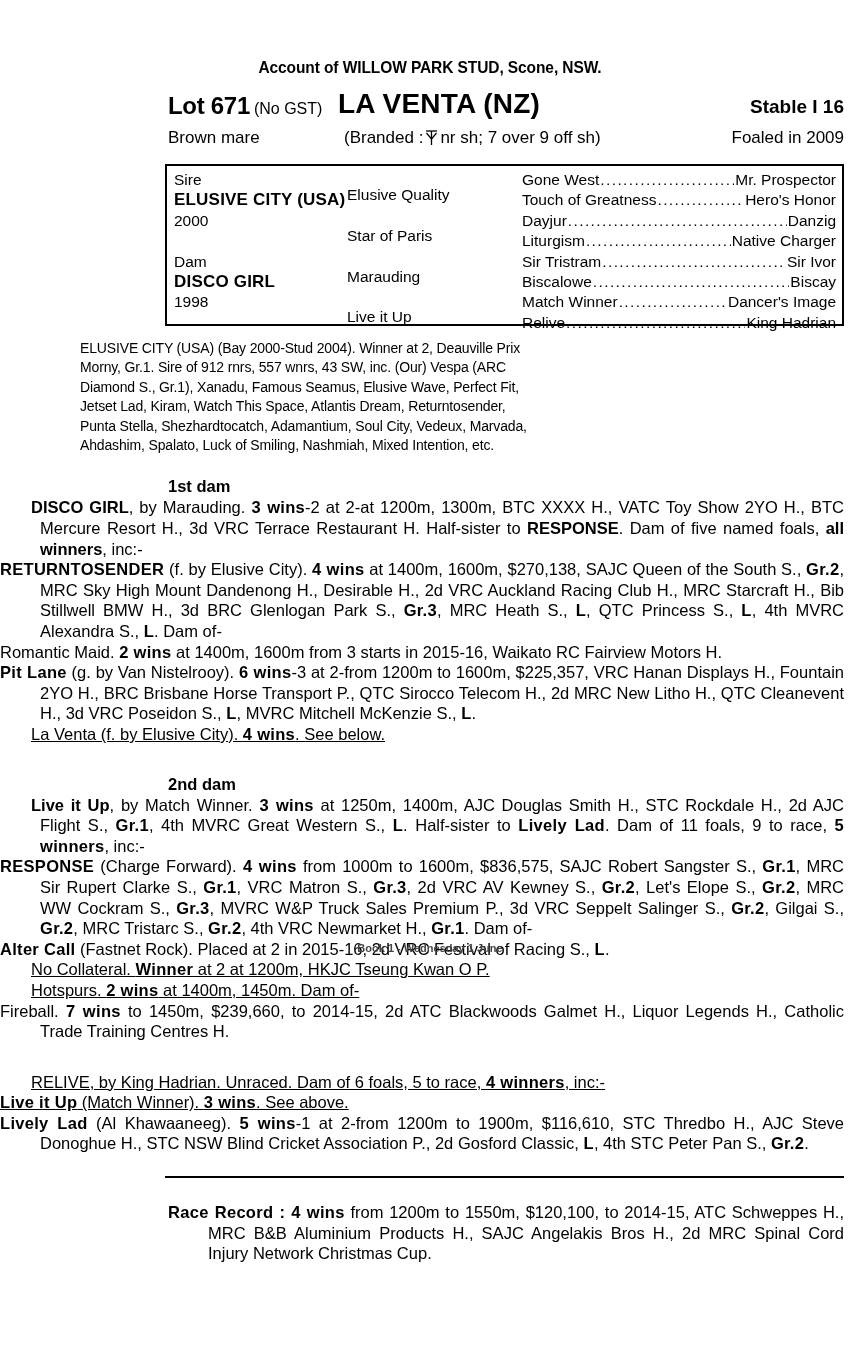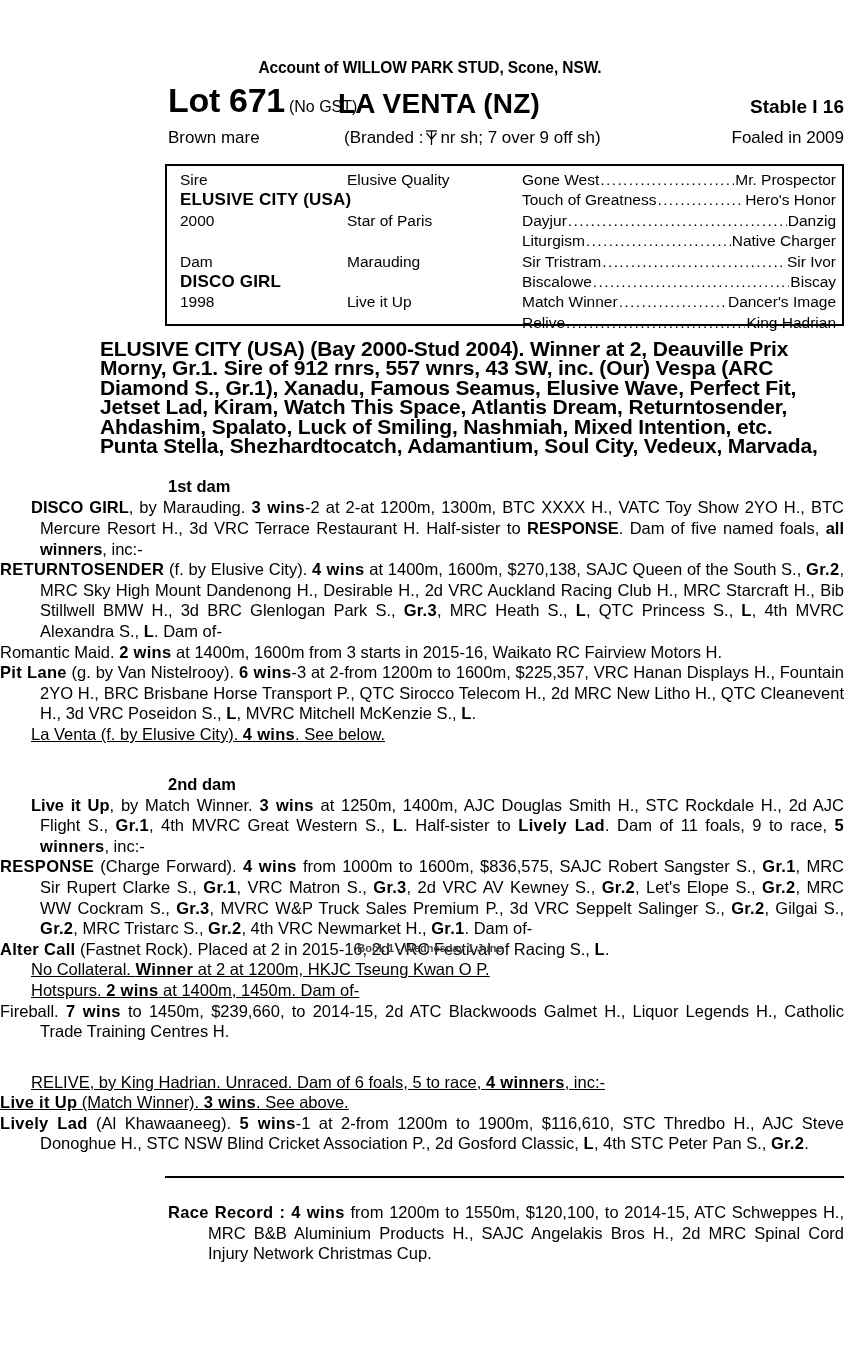--- a/index.html
+++ b/index.html
@@ -37,21 +37,21 @@
     margin-top: 11px;
     height: 32px;
   }
   .lot-left {
     position: absolute;
     left: 168px;
     bottom: 0;
     white-space: nowrap;
   }
   .lot-num {
-    font-size: 34px;
+    font-size: 24px;
     font-weight: bold;
     letter-spacing: -0.3px;
   }
   .lot-gst {
     font-size: 16px;
     font-weight: normal;
     margin-left: 4px;
   }
   .horse-name {
     position: absolute;
@@ -113,28 +113,29 @@
     position: relative;
   }
   .ped-row {
     display: flex;
     font-size: 15.5px;
     line-height: 20.4px;
     height: 20.4px;
   }
   .ped-c1 {
     width: 180px;
-    padding-left: 13px;
+    padding-left: 7px;
     box-sizing: border-box;
     white-space: nowrap;
   }
   .ped-c2 {
     width: 175px;
     box-sizing: border-box;
     white-space: nowrap;
+    margin-top: 15px;
   }
   .ped-c3 {
     flex: 1;
     padding-right: 6px;
     box-sizing: border-box;
     display: flex;
     align-items: baseline;
     white-space: nowrap;
     overflow: hidden;
   }
@@ -145,23 +146,23 @@
     white-space: nowrap;
     letter-spacing: 1.4px;
     font-size: 15.5px;
     margin: 0 1px;
   }
   .ped-c3 .gp-r { flex: 0 0 auto; }
   .ped-bold { font-weight: bold; font-size: 17px; letter-spacing: 0.2px; }
 
   
   .sire-para {
-    margin: 13px 16px 0 100px;
-    font-size: 21px;
-    font-weight: bold;
+    margin: 13px 16px 0 80px;
+    font-size: 14px;
+    font-weight: normal;
     line-height: 19.4px;
     text-align: justify;
     letter-spacing: -0.15px;
   }
   .sire-para > span { display: block; }
 
   
   .sec-head {
     font-weight: bold;
     font-size: 16.5px;
@@ -313,22 +314,22 @@
           <span class="gp-r">King Hadrian</span>
         </div>
     </div>
   </div>
 
   <div class="sire-para">
     <span>ELUSIVE CITY (USA) (Bay 2000-Stud 2004). Winner at 2, Deauville Prix</span>
     <span>Morny, Gr.1. Sire of 912 rnrs, 557 wnrs, 43 SW, inc. (Our) Vespa (ARC</span>
     <span>Diamond S., Gr.1), Xanadu, Famous Seamus, Elusive Wave, Perfect Fit,</span>
     <span>Jetset Lad, Kiram, Watch This Space, Atlantis Dream, Returntosender,</span>
+    <span>Punta Stella, Shezhardtocatch, Adamantium, Soul City, Vedeux, Marvada,</span>
     <span>Ahdashim, Spalato, Luck of Smiling, Nashmiah, Mixed Intention, etc.</span>
-    <span>Punta Stella, Shezhardtocatch, Adamantium, Soul City, Vedeux, Marvada,</span>
   </div>
 
   <div class="gap-md"></div>
 
   <div class="sec-head">1st dam</div>
   <div class="blk">
     <p class="lvl0"><span class="first"><b>DISCO GIRL</b><span>, by Marauding. </span><b class="sp">3 wins</b><span>-2 at 2-at 1200m, 1300m, BTC XXXX H., VATC Toy Show 2YO H., BTC Mercure Resort H., 3d VRC Terrace Restaurant H. Half-sister to </span><b>RESPONSE</b><span>. Dam of five named foals, </span><b>all winners</b><span>, inc:-</span></span></p>
 
     <p class="lvl1"><span class="first"><b class="sp">RETURNTOSENDER</b><span> (f. by Elusive City). </span><b class="sp">4 wins</b><span> at 1400m, 1600m, $270,138, SAJC Queen of the South S., </span><span><b class="sp">Gr.2</b><span>, MRC Sky High Mount Dandenong H., Desirable H., 2d VRC Auckland Racing Club H., MRC Starcraft H., Bib Stillwell BMW H., 3d BRC Glenlogan Park S., </span><b class="sp">Gr.3</b><span>, MRC Heath S., </span><b class="sp">L</b><span>, QTC Princess S., </span><b class="sp">L</b><span>, 4th MVRC Alexandra S., </span><b class="sp">L</b><span>. Dam of-</span></span></span></p>
     <p class="lvl2"><span class="first"><span>Romantic Maid.</span> <b class="sp">2 wins</b><span> at 1400m, 1600m from 3 starts in 2015-16, Waikato RC Fairview Motors H.</span></span></p>

